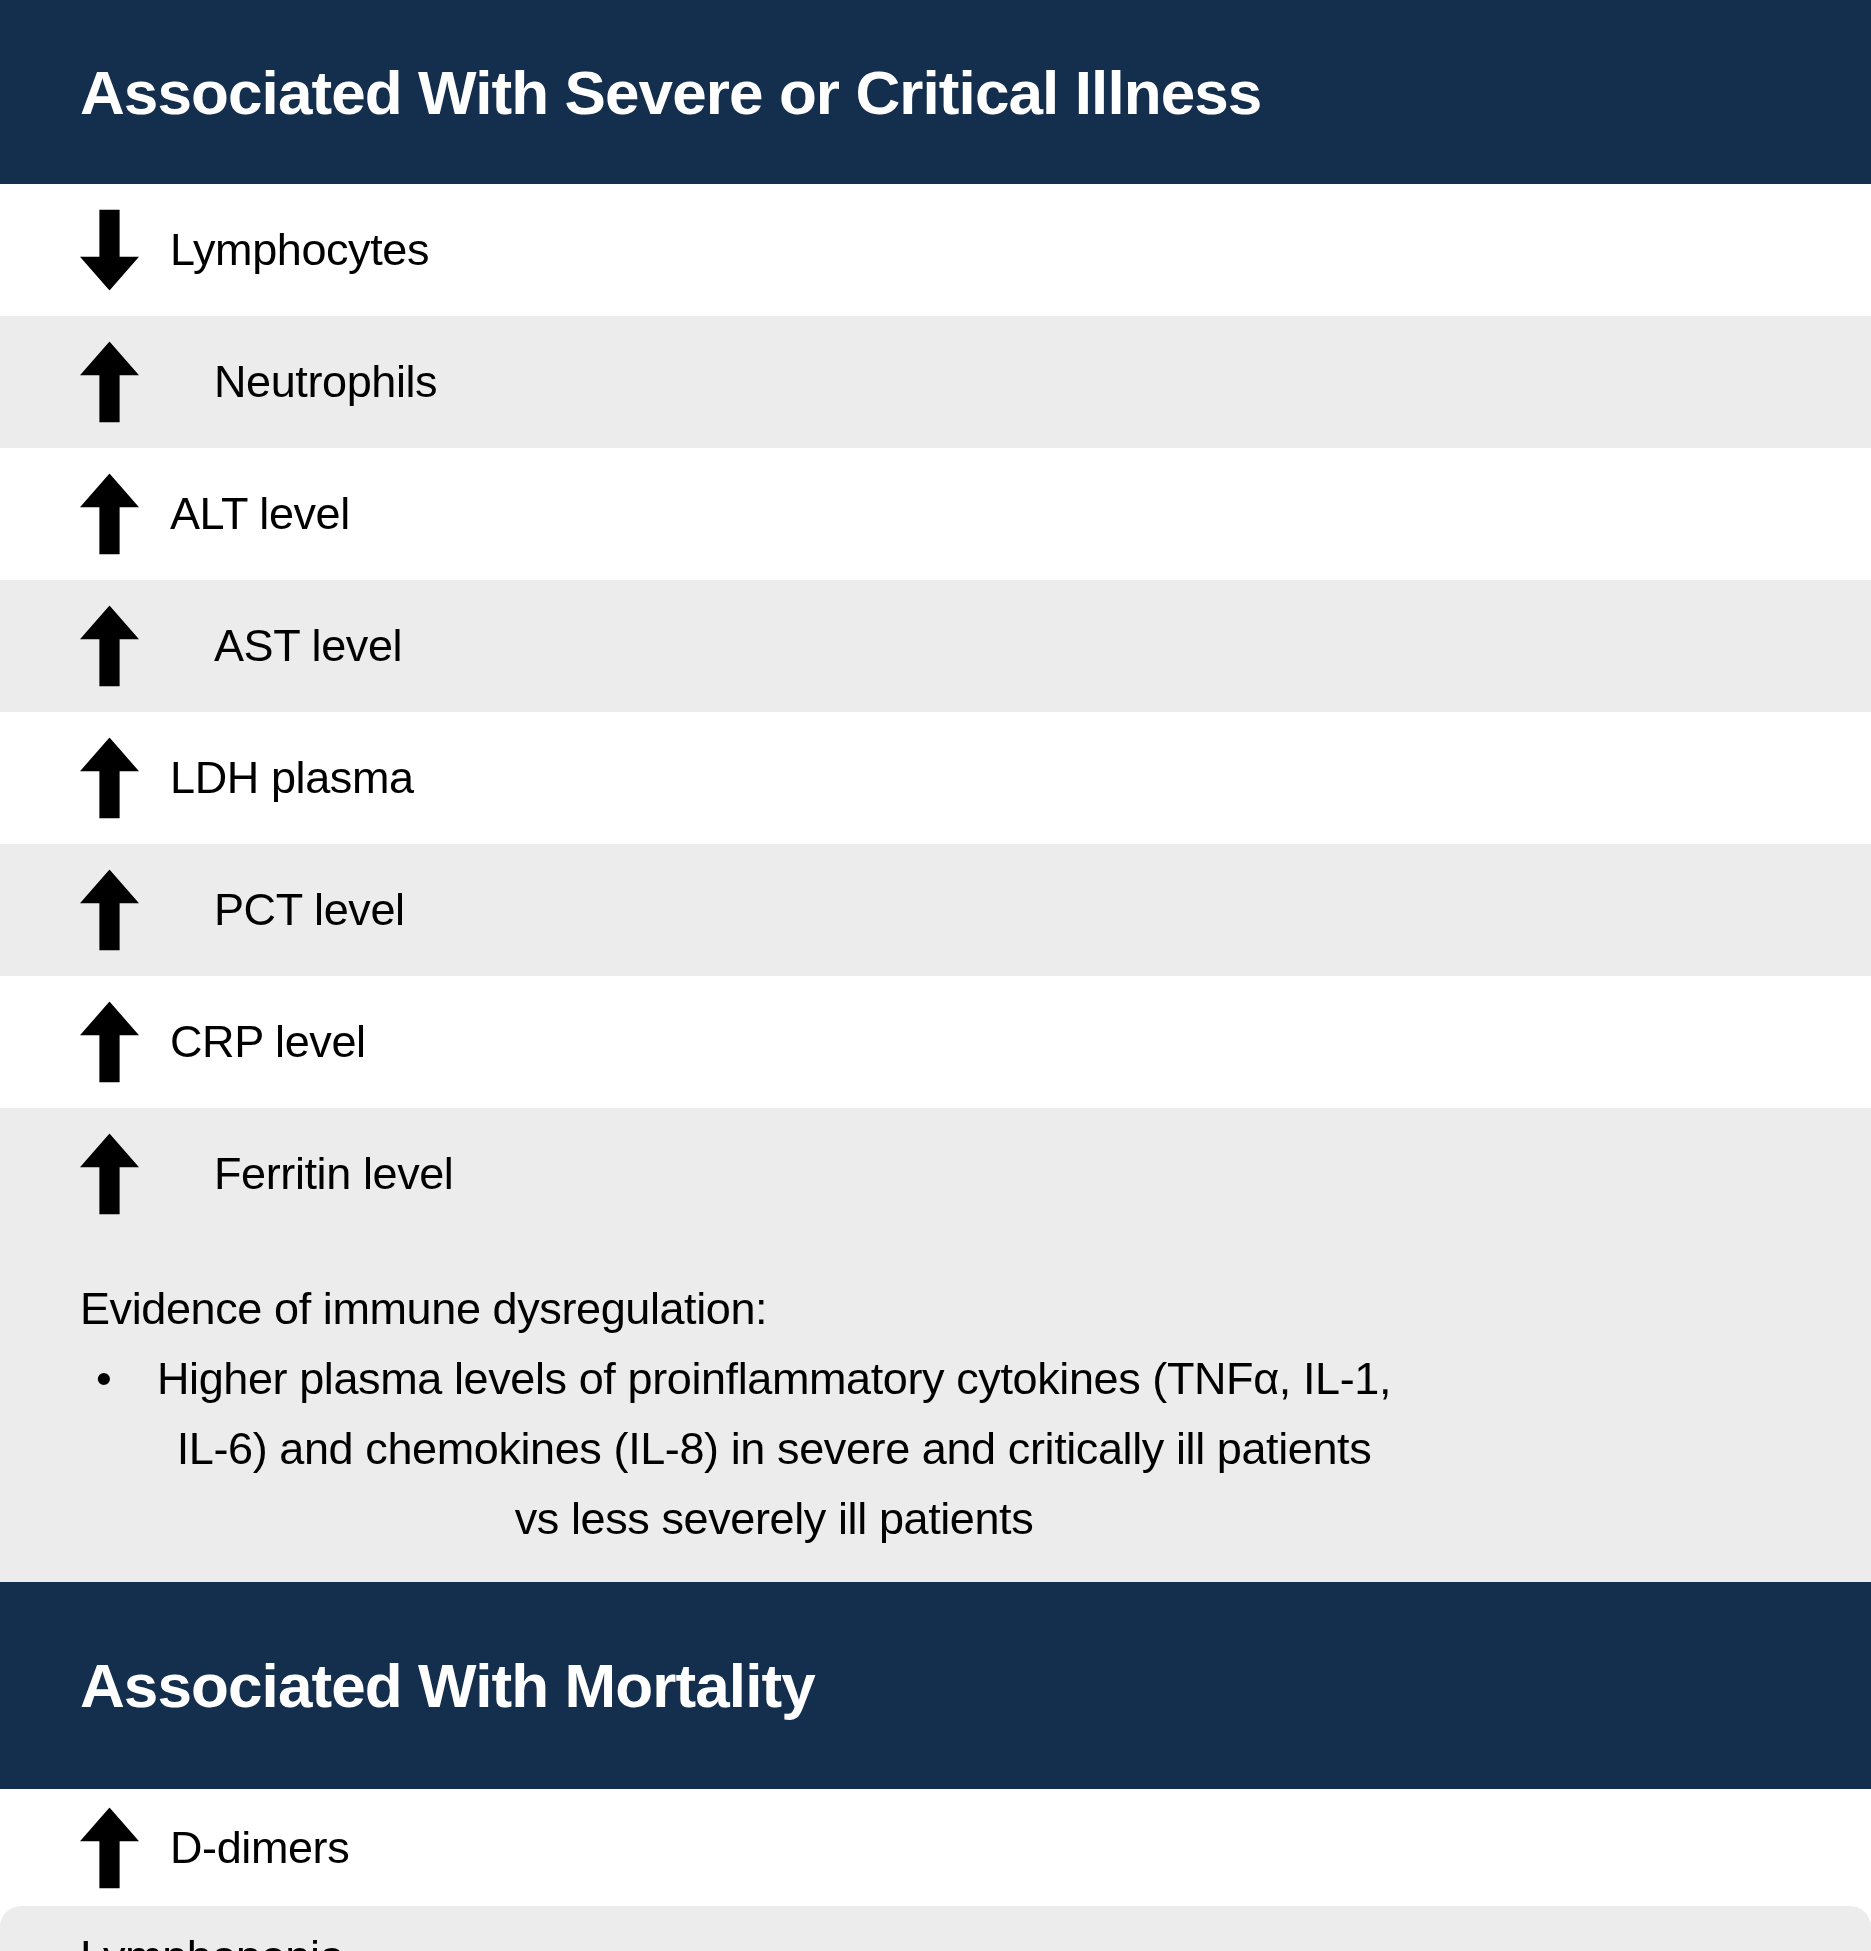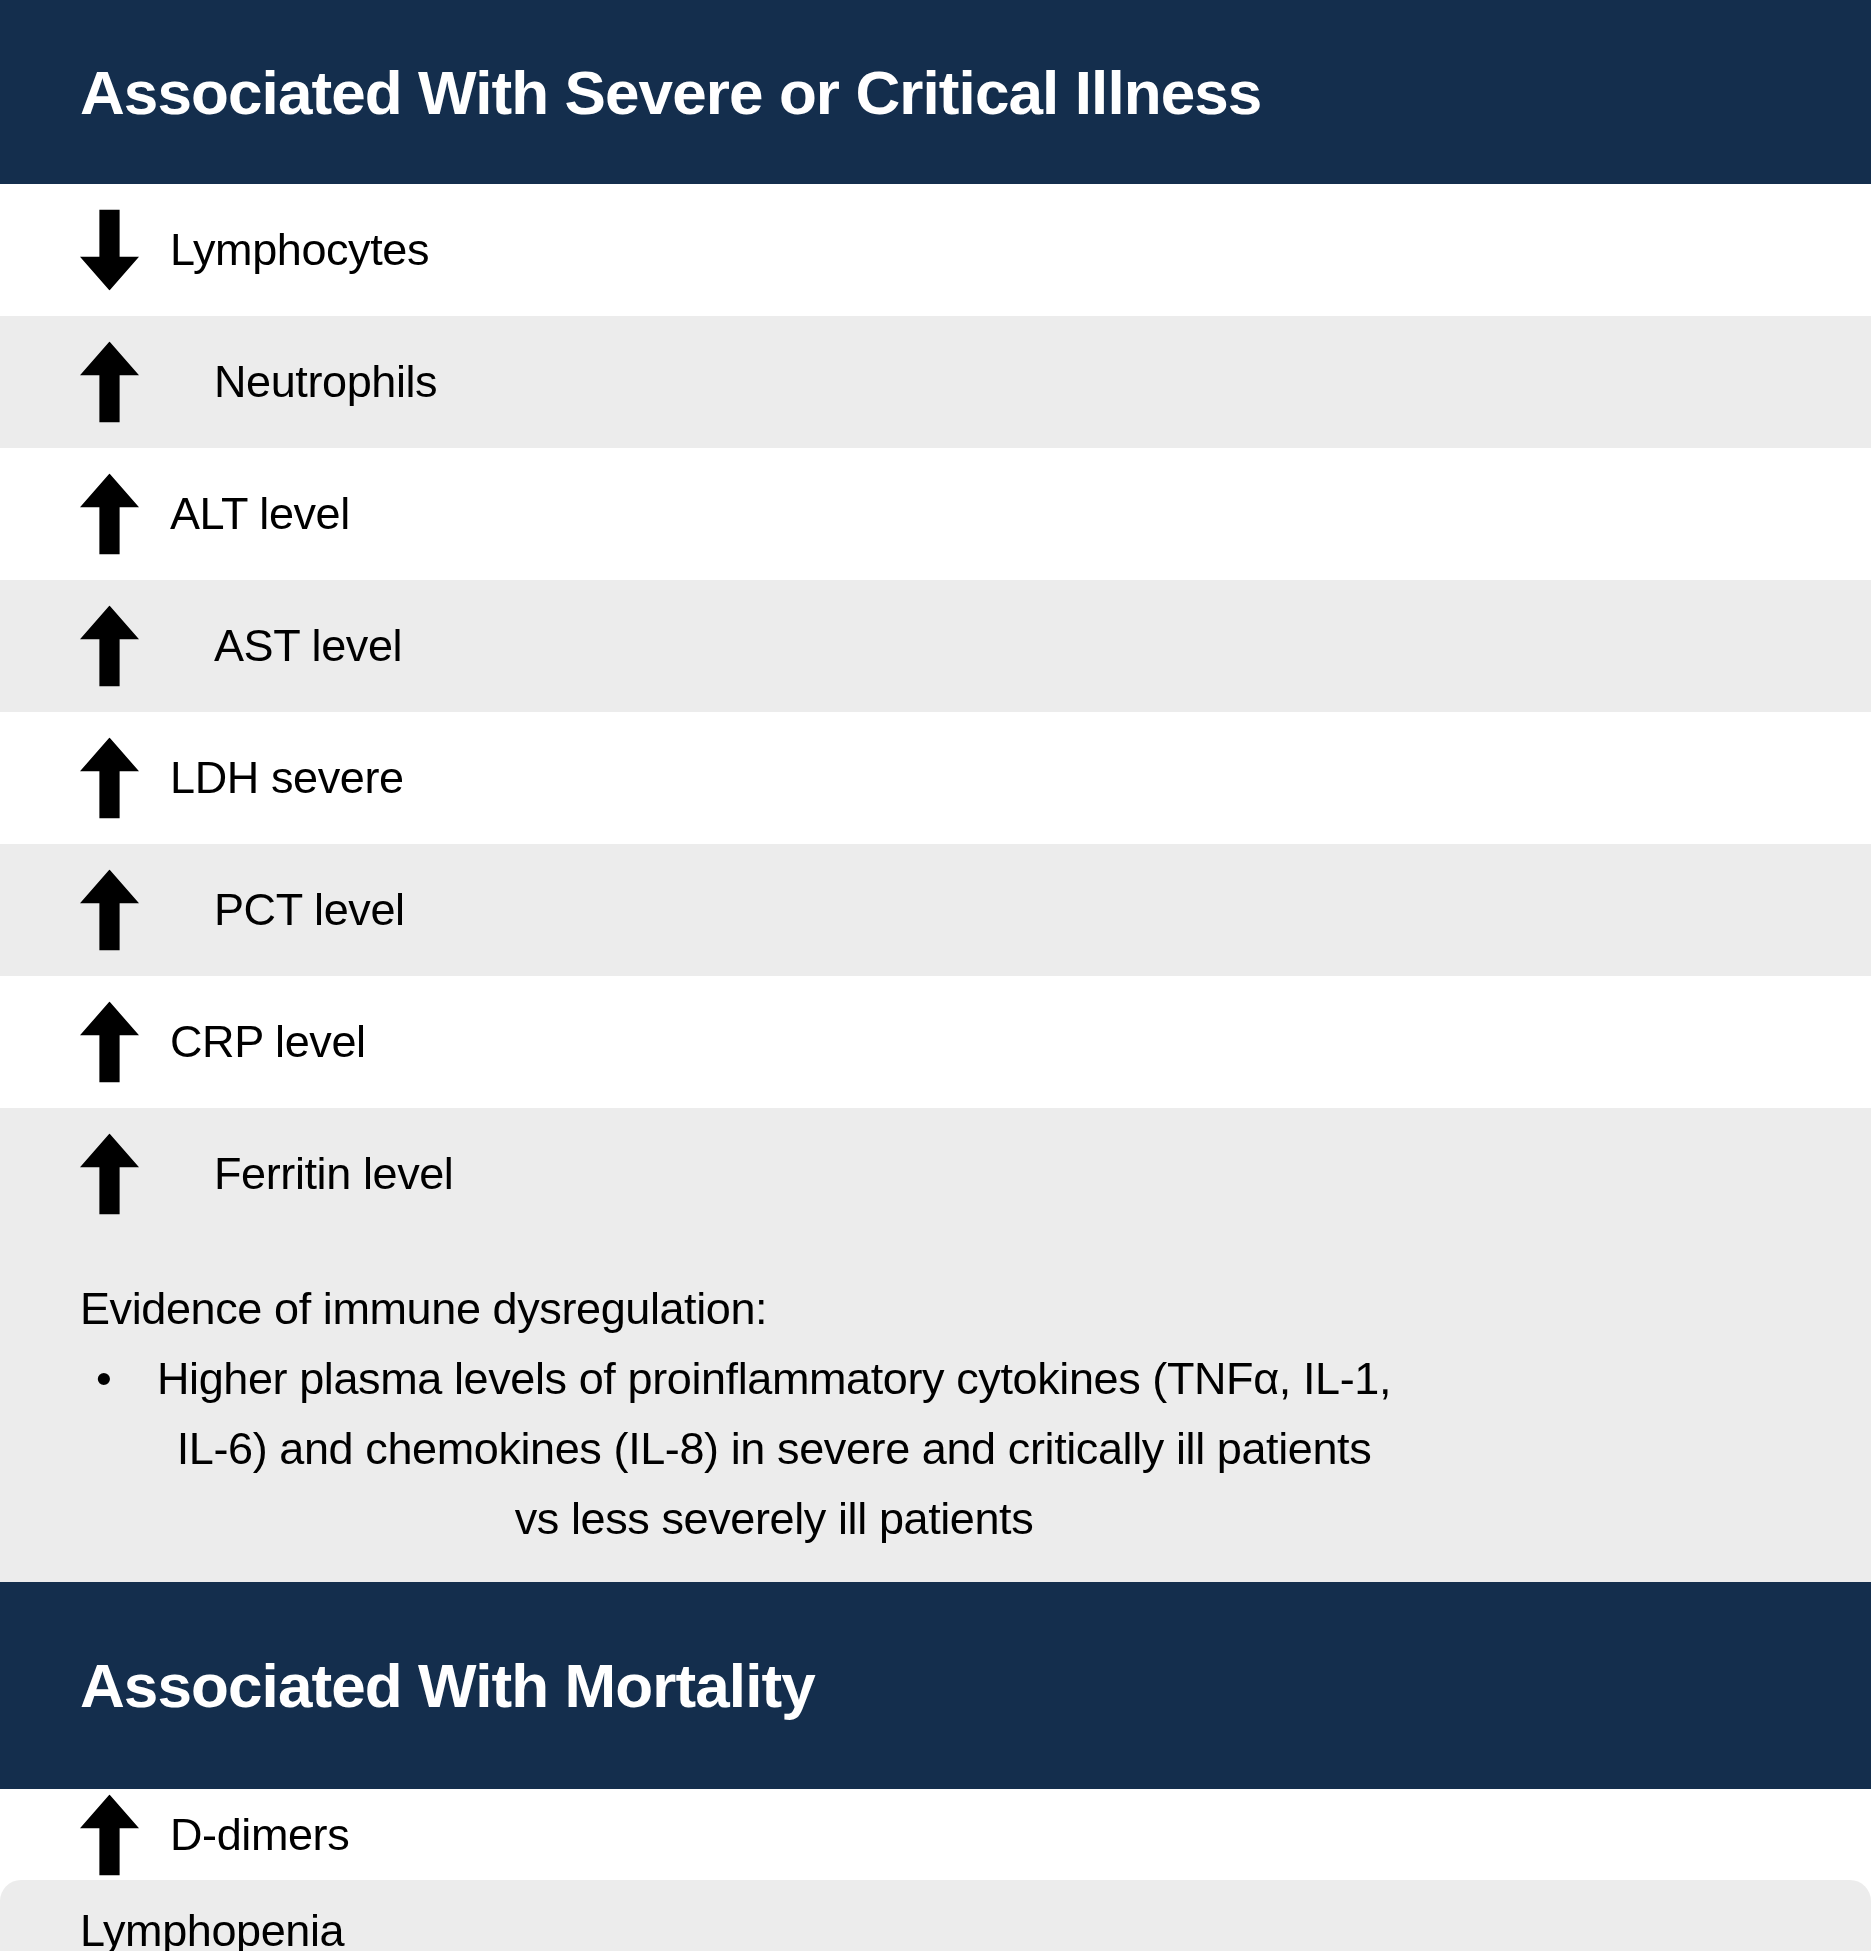--- a/index.html
+++ b/index.html
@@ -33,21 +33,21 @@
   }
   .row {
     display: flex;
     align-items: center;
     padding-left: 80px;
     box-sizing: border-box;
     background: #ffffff;
   }
   .row.alt { background: #ECECEC; gap: 44px; }
   .row.s1 { height: 132px; }
-  .row.ddimers { height: 91px; }
+  .row.ddimers { height: 117px; }
   .row.lymphopenia { height: 101px; border-radius: 21px; }
   .arrow {
     flex: 0 0 59px;
     width: 59px;
     margin-right: 31px;
   }
   .arrow svg { display: block; width: 59px; height: 82px; }
   .arrow-down svg { transform: rotate(180deg); }
   .label {
     font-size: 45px;
@@ -131,21 +131,21 @@
       </span>
     <span class="label">AST level</span>
   </div>
 
   <div class="row s1">
     <span class="arrow arrow-up">
         <svg viewBox="0 0 70 96">
           <use href="#arrow-up-shape"></use>
         </svg>
       </span>
-    <span class="label">LDH severe</span>
+    <span class="label">LDH plasma</span>
   </div>
 
   <div class="row s1 alt">
     <span class="arrow arrow-up">
         <svg viewBox="0 0 70 96">
           <use href="#arrow-up-shape"></use>
         </svg>
       </span>
     <span class="label">PCT level</span>
   </div>

